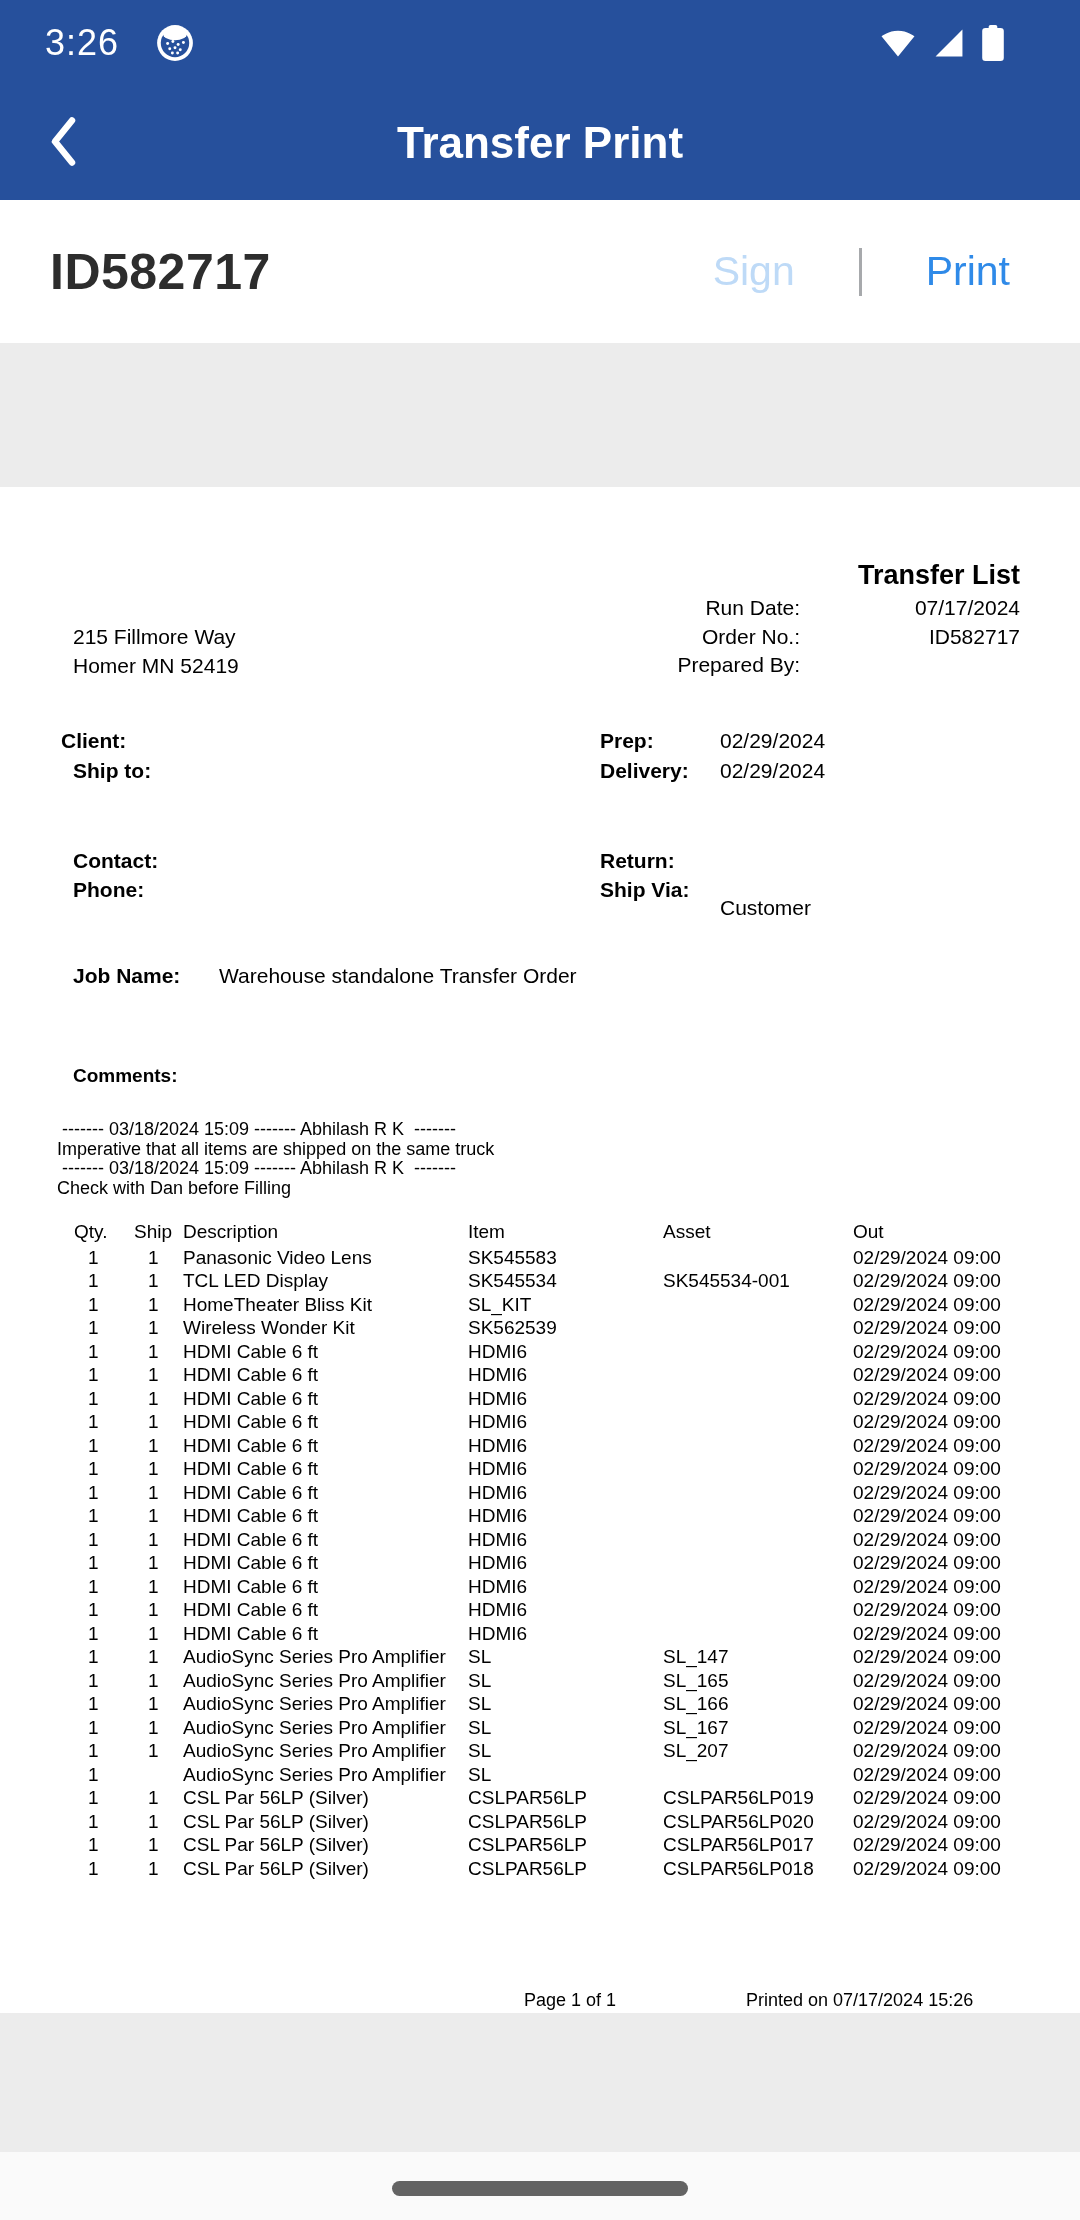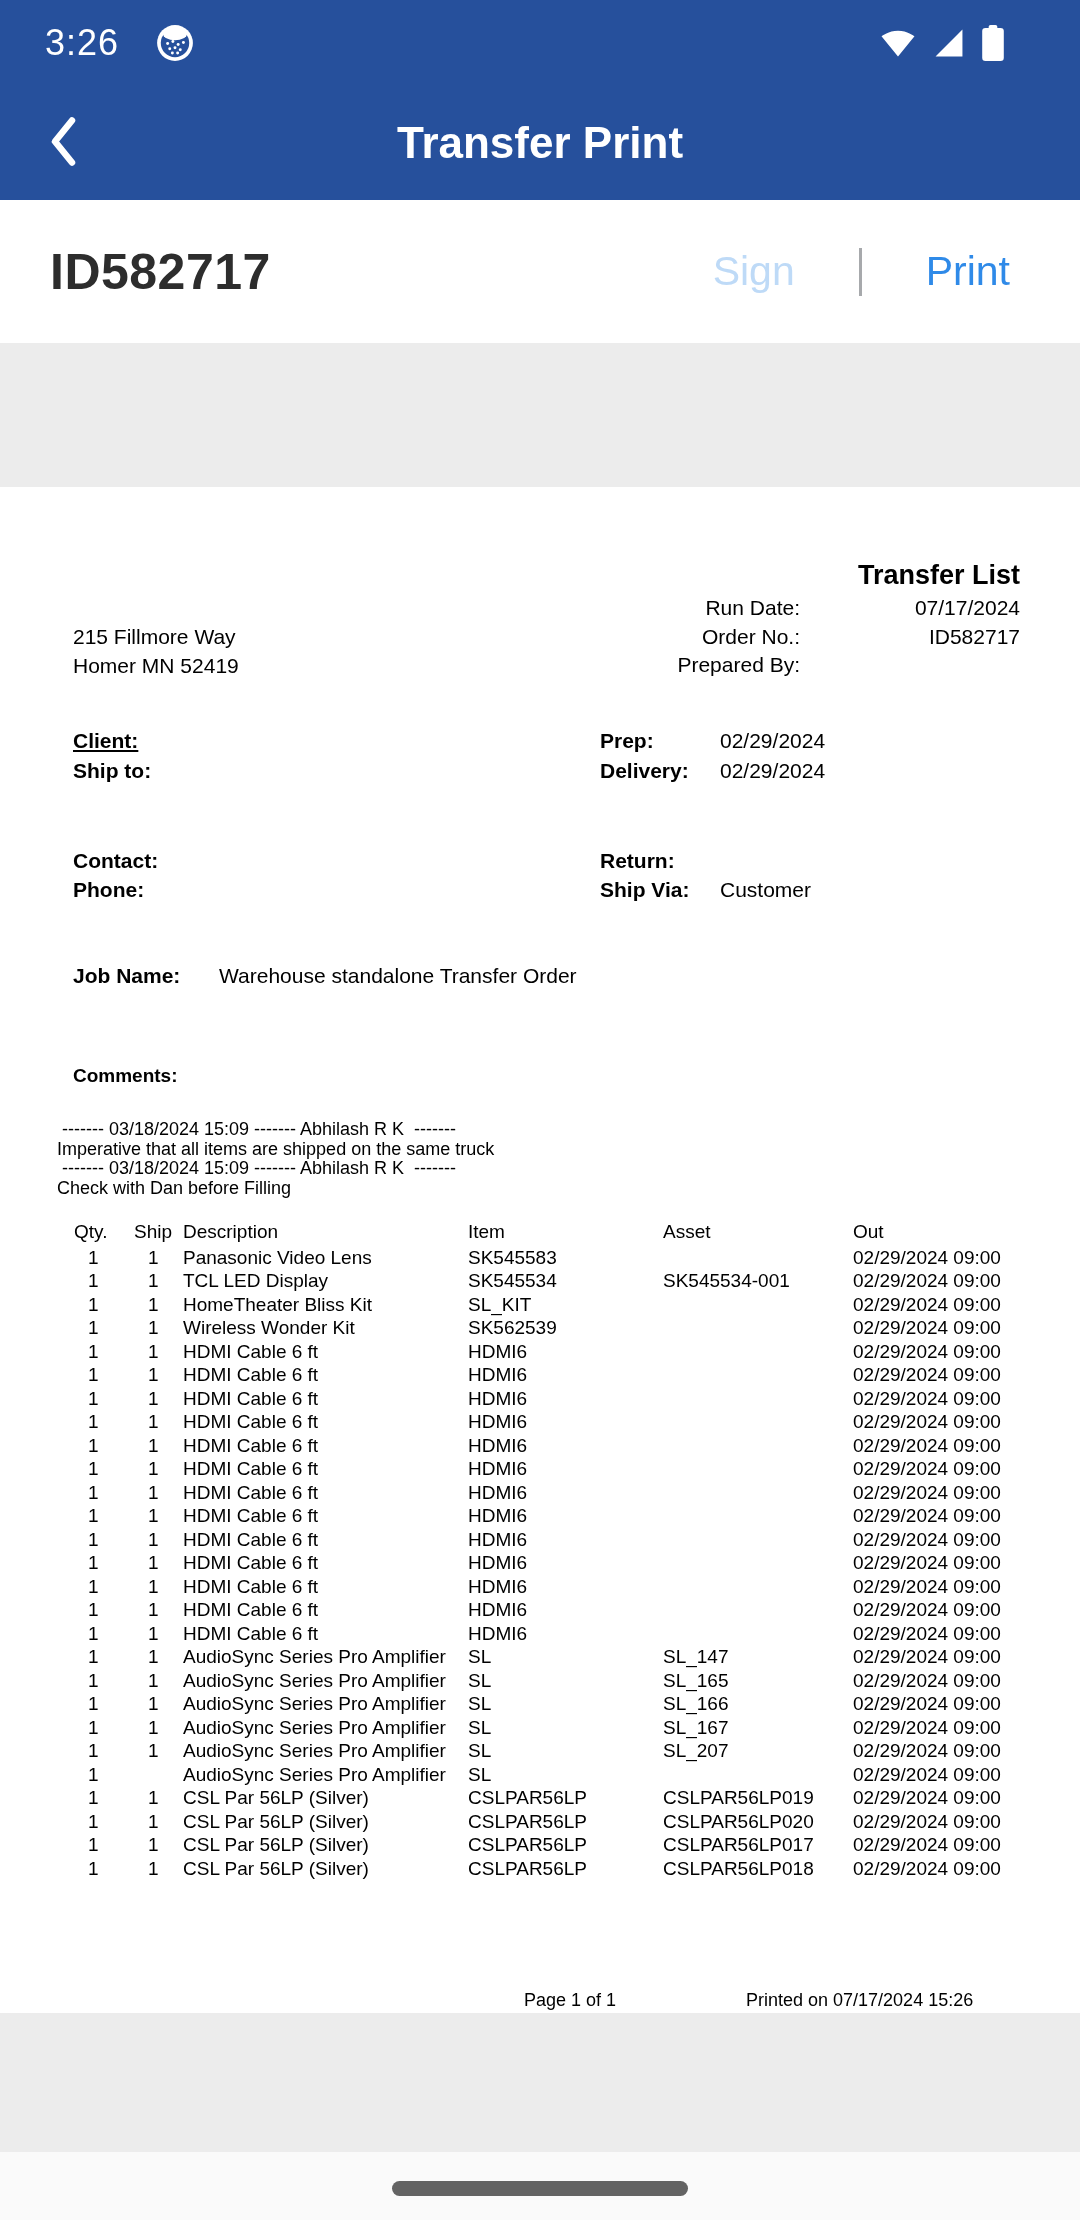--- a/index.html
+++ b/index.html
@@ -59,32 +59,32 @@
   .abs{ position:absolute; }
   .b{ font-weight:bold; }
   .fs21{ font-size:21px; }
   .doc-title{ right:60px; top:73px; font-size:27px; font-weight:bold; }
   .meta{ right:60px; top:107px; }
   .meta-row{ display:flex; line-height:28.5px; font-size:21px; }
   .m-label{ width:240px; text-align:right; }
   .m-value{ width:220px; text-align:right; }
   .from-addr{ left:73px; top:136px; font-size:21px; line-height:28.5px; }
 
-  .pos-client{ left:73px; top:242px;text-decoration:underline; }
+  .pos-client{ left:61px; top:242px; }
   .pos-prep-l{ left:600px; top:242px; }
   .pos-prep-v{ left:720px; top:242px; }
   .pos-shipto{ left:73px; top:272px; }
   .shipto-lines{ left:185px; top:272px; font-size:21px; line-height:21.5px; }
   .pos-del-l{ left:600px; top:272px; }
   .pos-del-v{ left:720px; top:272px; }
   .pos-contact{ left:73px; top:362px; }
   .pos-return{ left:600px; top:362px; }
   .pos-phone{ left:73px; top:391px; }
   .pos-shipvia-l{ left:600px; top:391px; }
-  .pos-shipvia-v{ left:720px; top:391px; }
+  .pos-shipvia-v{ left:720px; top:409px; }
   .pos-job-l{ left:73px; top:477px; }
   .pos-job-v{ left:219px; top:477px; }
   .pos-comments-l{ left:73px; top:562px; font-size:19px;margin-top:16px; }
   .comment-lines{ left:57px; top:594px; font-size:18px; line-height:19.5px; white-space:pre; }
 
   .t-head, .t-row{
     display:grid; grid-template-columns:60px 49px 285px 195px 190px auto;
     padding-left:74px; font-size:19px; align-items:center;
   }
   .t-head{ left:0; right:0; top:733px; font-weight:normal; height:23.5px; }

